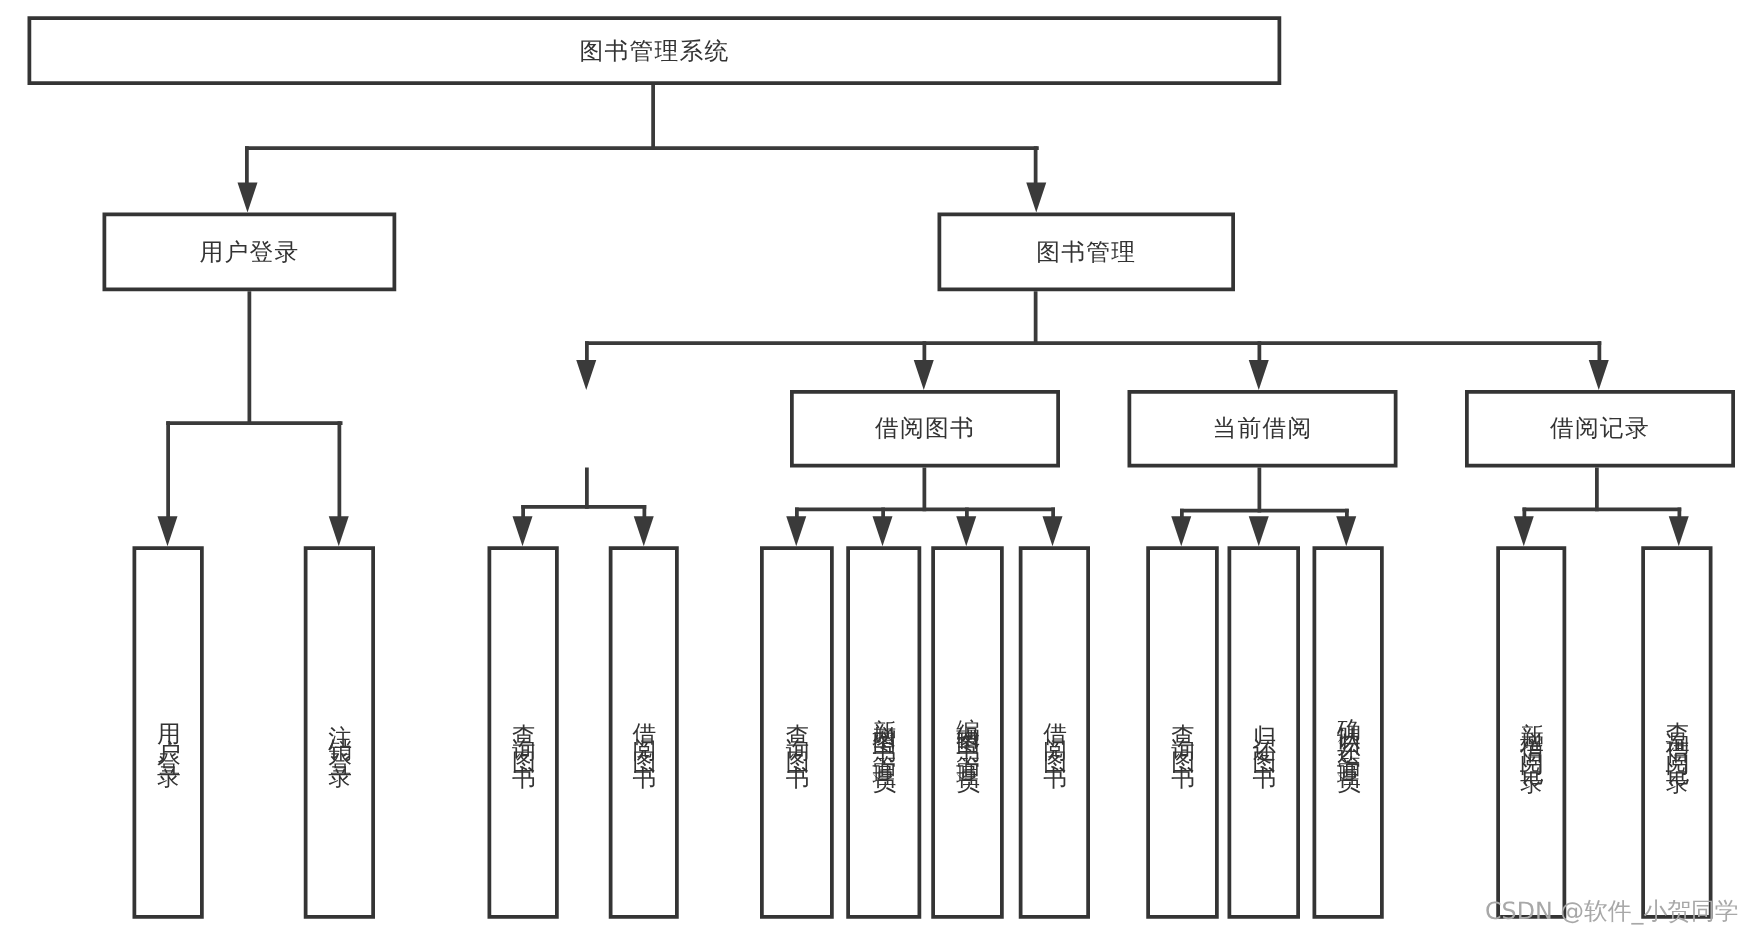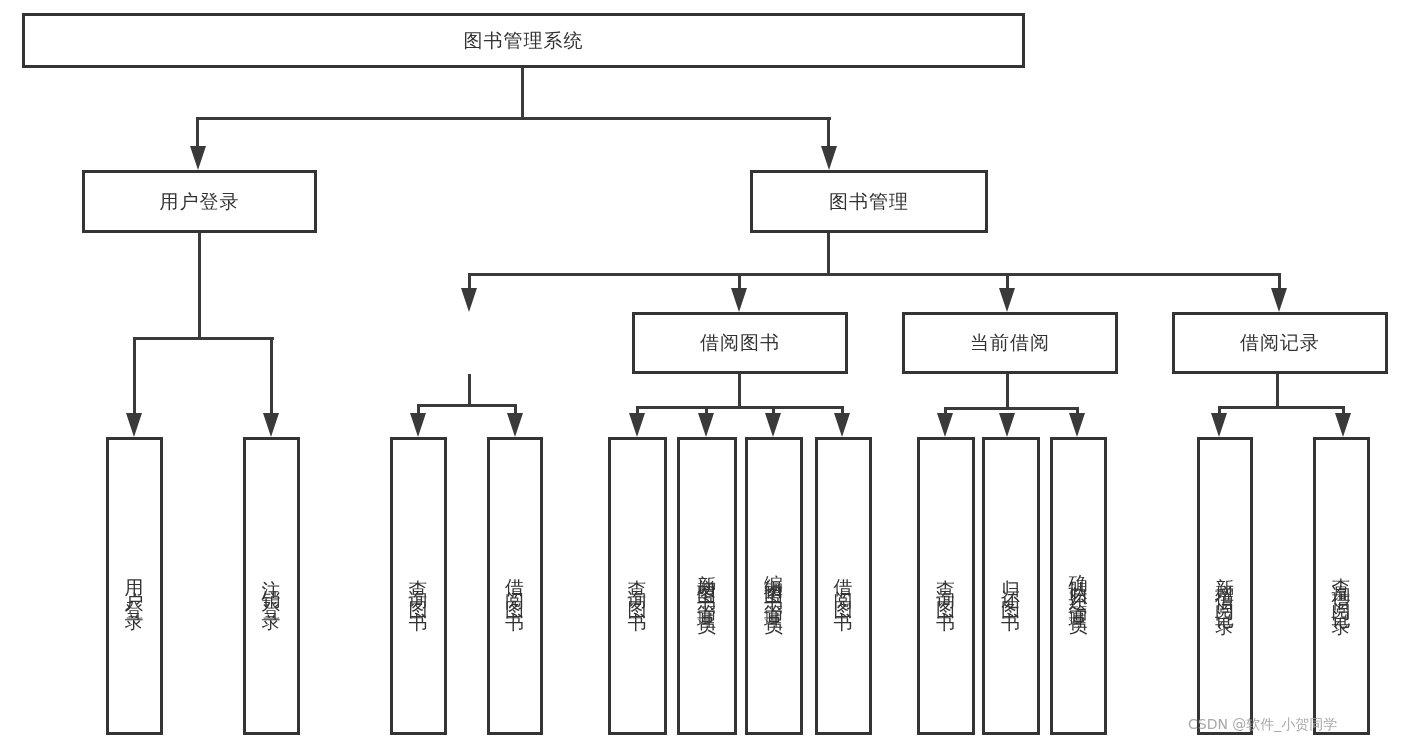--- a/index.html
+++ b/index.html
@@ -32,21 +32,21 @@
   .h{position:absolute;height:3px;background:#3a3a3a;}
   .arr{
     position:absolute;width:0;height:0;
     border-left:8px solid transparent;
     border-right:8px solid transparent;
     border-top:24px solid #3a3a3a;
   }
   .watermark{
     position:absolute;
     color:#a8a8a8;
-    font-size:14px;
+    font-size:19px;
     white-space:nowrap;
   }
 </style>
 </head>
 <body>
 
 <div id="stage">
 
   <div class="box" style="left:22px;top:13px;width:1003px;height:55px;">
     <span>图书管理系统</span>

